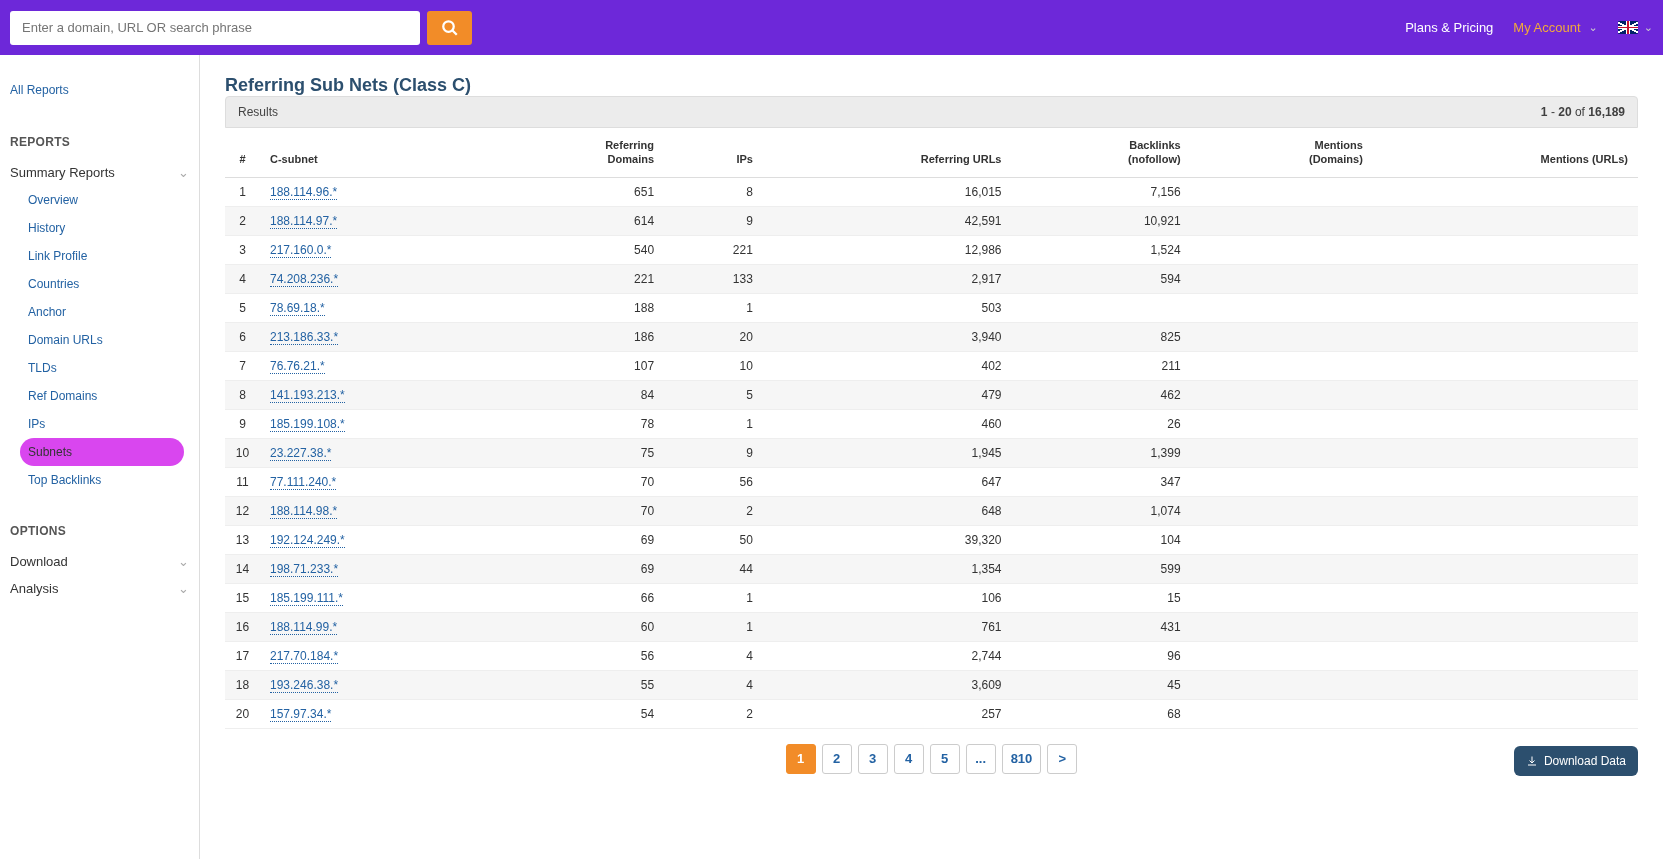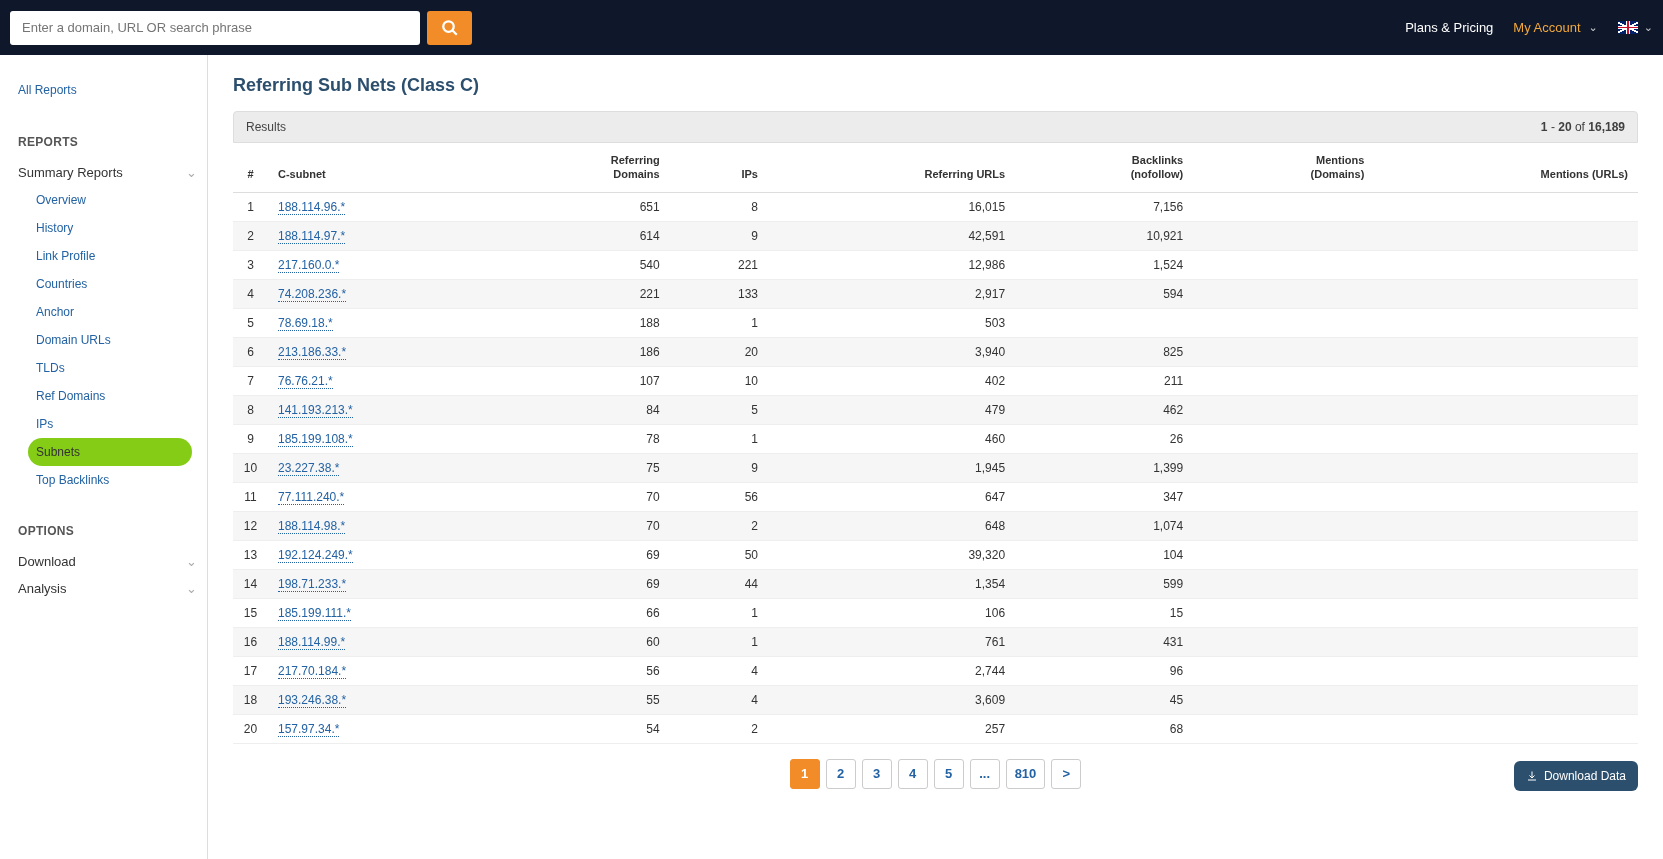--- a/index.html
+++ b/index.html
@@ -1,19 +1,19 @@
 <!DOCTYPE html>
 <html><head>
   <meta charset="utf-8">
   <style>
     * { box-sizing: border-box; margin: 0; padding: 0; }
     body { font-family: Verdana, Arial, sans-serif; font-size: 12px; color: #333; background: #fff; }
     
     .header {
-      background: #0f172a;
+      background: #6d28d9;
       height: 55px;
       display: flex;
       align-items: center;
       padding: 0 10px 0 10px;
       justify-content: space-between;
     }
     .header-left { display: flex; align-items: center; gap: 7px; }
     .search-input {
       width: 410px;
       height: 34px;
@@ -45,37 +45,37 @@
       linear-gradient(to bottom, transparent 40%, #fff 40%, #fff 60%, transparent 60%),
       linear-gradient(to right, transparent 40%, #fff 40%, #fff 60%, transparent 60%),
       linear-gradient(26deg, transparent 45%, #fff 45%, #fff 55%, transparent 55%),
       linear-gradient(-26deg, transparent 45%, #fff 45%, #fff 55%, transparent 55%);
     }
     .flag::after { content:""; position:absolute; inset:0; background:
       linear-gradient(to bottom, transparent 44%, #c8102e 44%, #c8102e 56%, transparent 56%),
       linear-gradient(to right, transparent 44%, #c8102e 44%, #c8102e 56%, transparent 56%);
     }
 
-    .body-wrap { display: flex; padding-left: 8px; }
+    .body-wrap { display: flex; }
     .sidebar {
       width: 200px;
       border-right: 1px solid #ddd;
       padding: 20px 0 20px 10px;
       min-height: calc(100vh - 55px);
     }
     .side-link { color: #2362a3; font-size: 12px; padding: 8px 0; cursor: pointer; }
     .side-heading { color: #555; font-size: 12px; font-weight: bold; letter-spacing: .3px; margin: 30px 0 10px 0; }
     .side-expand { display: flex; justify-content: space-between; align-items: flex-start; padding: 6px 10px 6px 0; cursor: pointer; color: #333; font-size: 13px; }
     .side-expand .chev2 { color: #aaa; font-size: 13px; }
     .side-sub { padding-left: 10px; }
     .side-item { padding: 7px 8px; font-size: 12px; color: #2362a3; cursor: pointer; border-radius: 3px; margin-right: 15px;}
-    .side-item.active { background: #84cc16; color: #333; border-radius: 14px; }
+    .side-item.active { background: #d946ef; color: #333; border-radius: 14px; }
 
     .main { flex: 1; padding: 20px 25px; }
-    .page-title { color: #2c4f6e; font-size: 18px; font-weight: bold; margin-bottom: 15px; }
+    .page-title { color: #2c4f6e; font-size: 18px; font-weight: bold; margin-bottom: 0; }
 
     .results-bar {
       background: #ececec;
       border: 1px solid #ddd;
       border-radius: 4px 4px 0 0;
       padding: 8px 12px;
       display: flex;
       justify-content: space-between;
       align-items: center;
       font-size: 12px;

